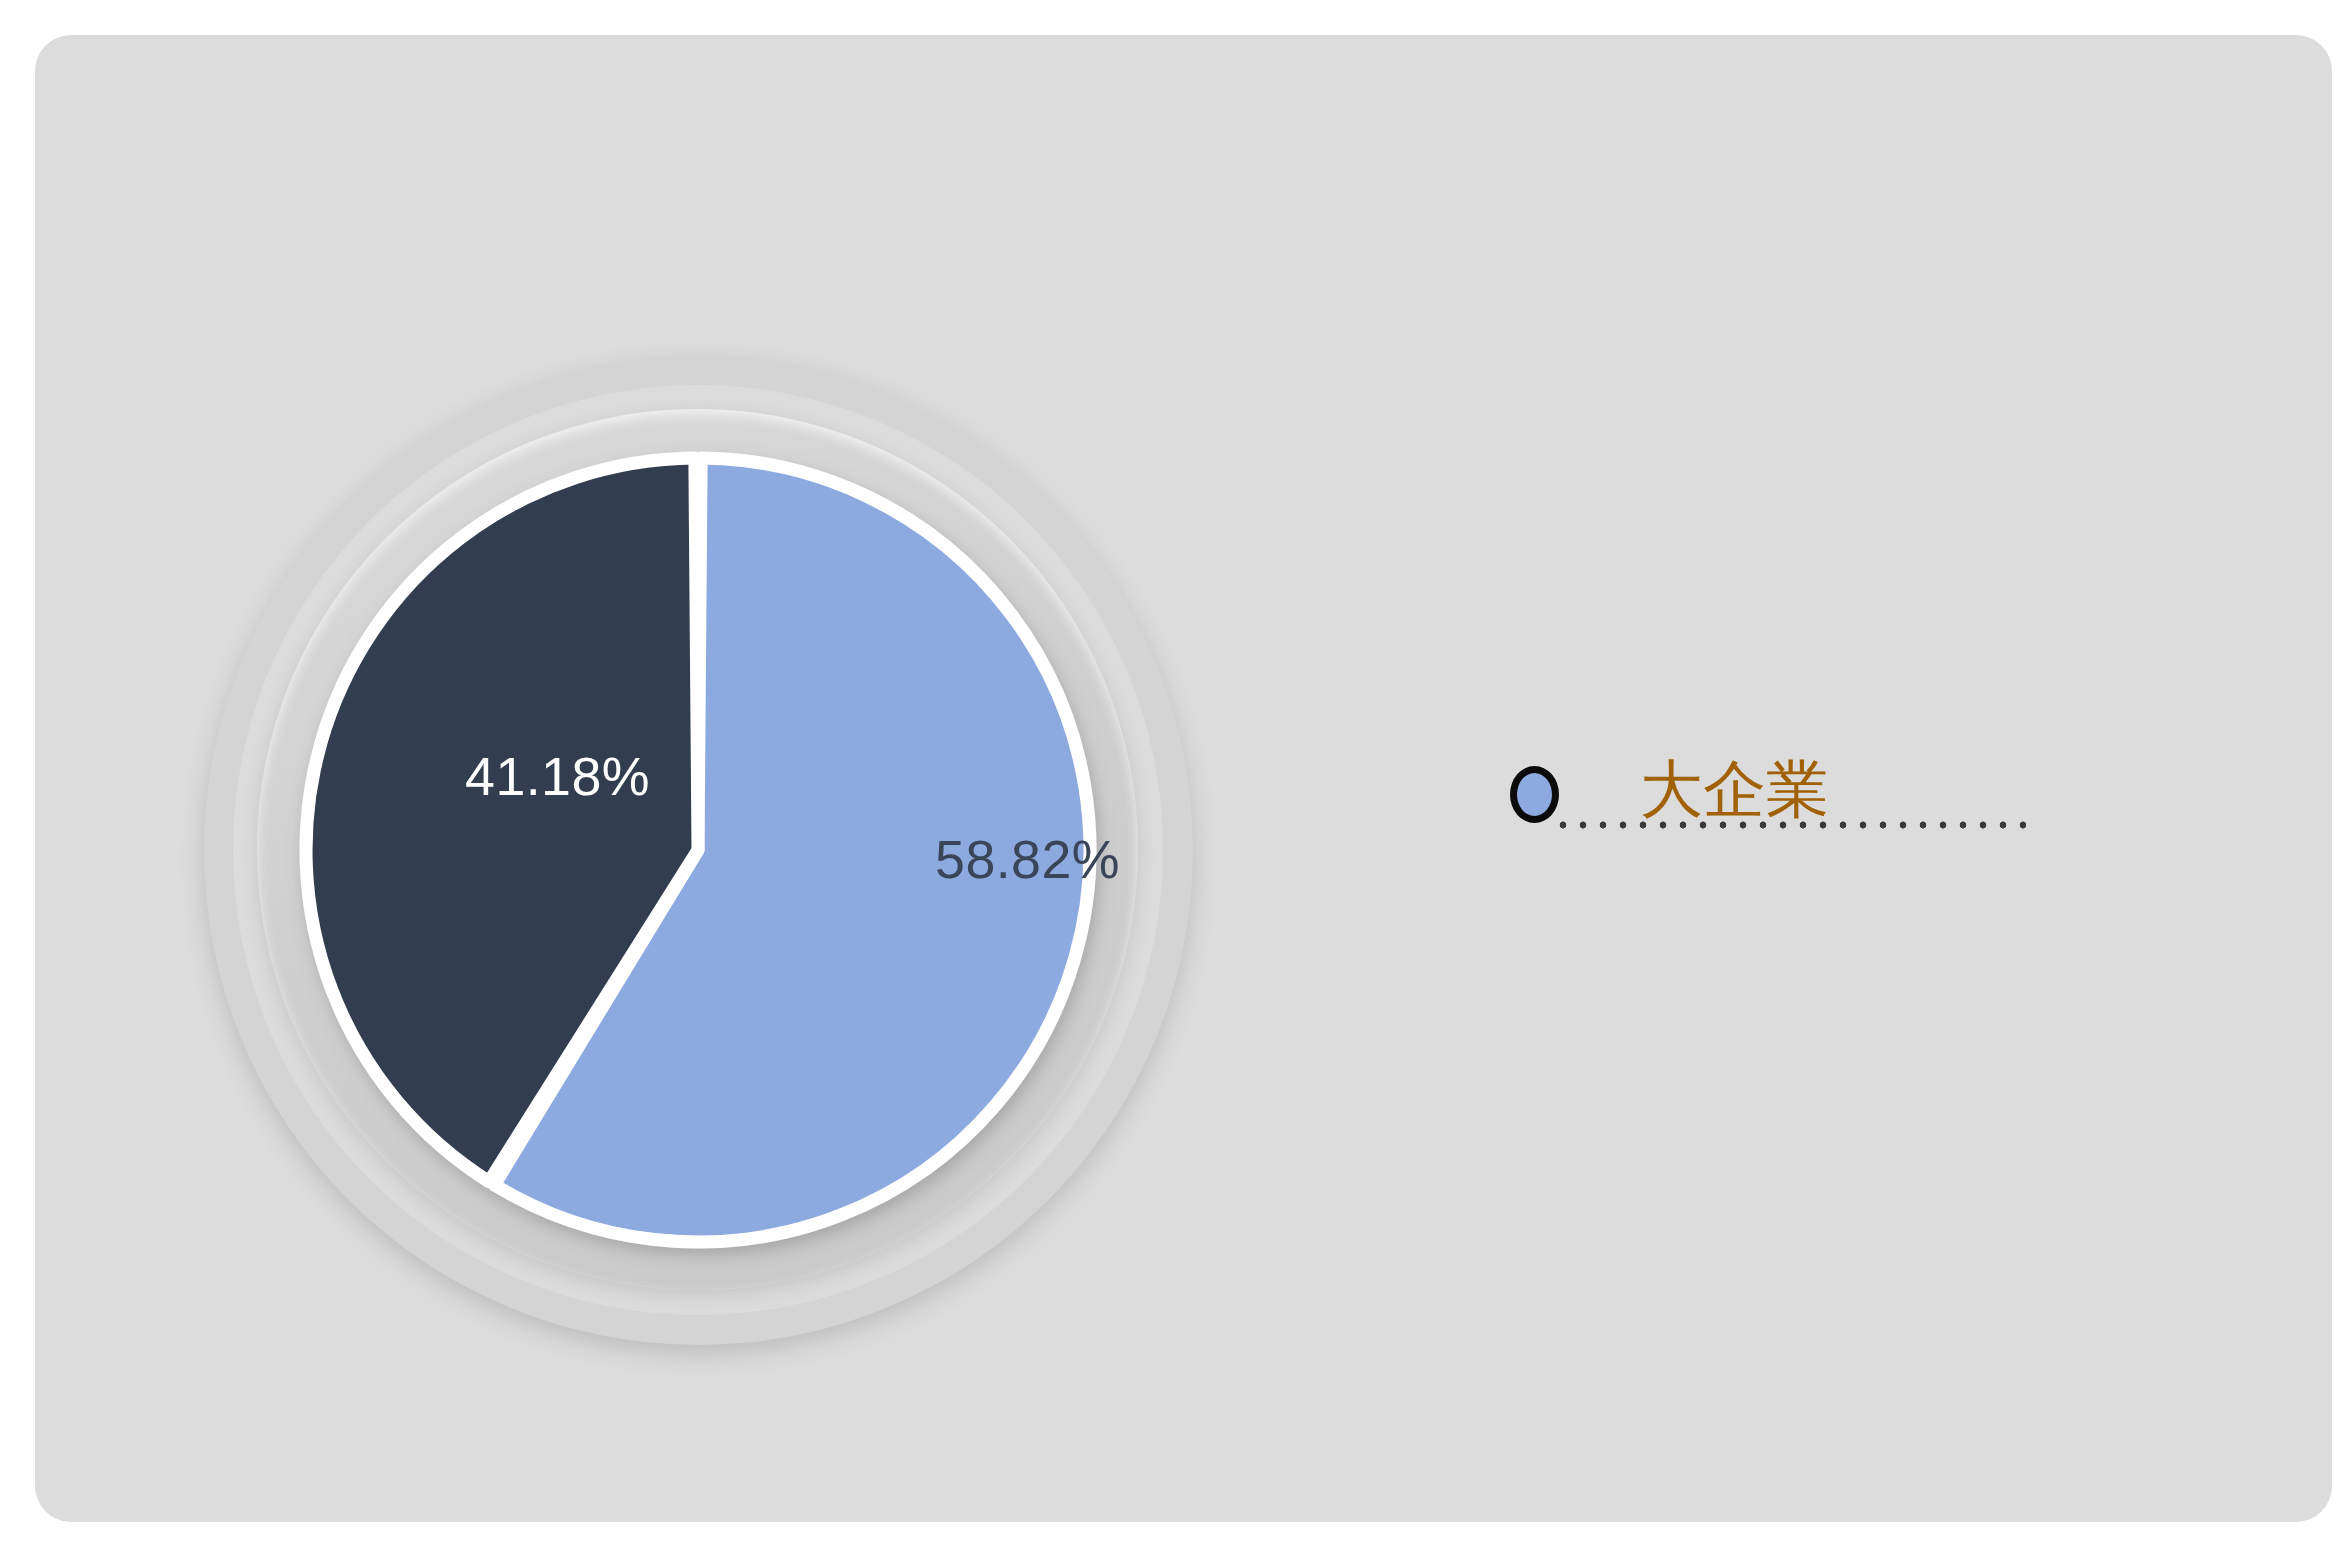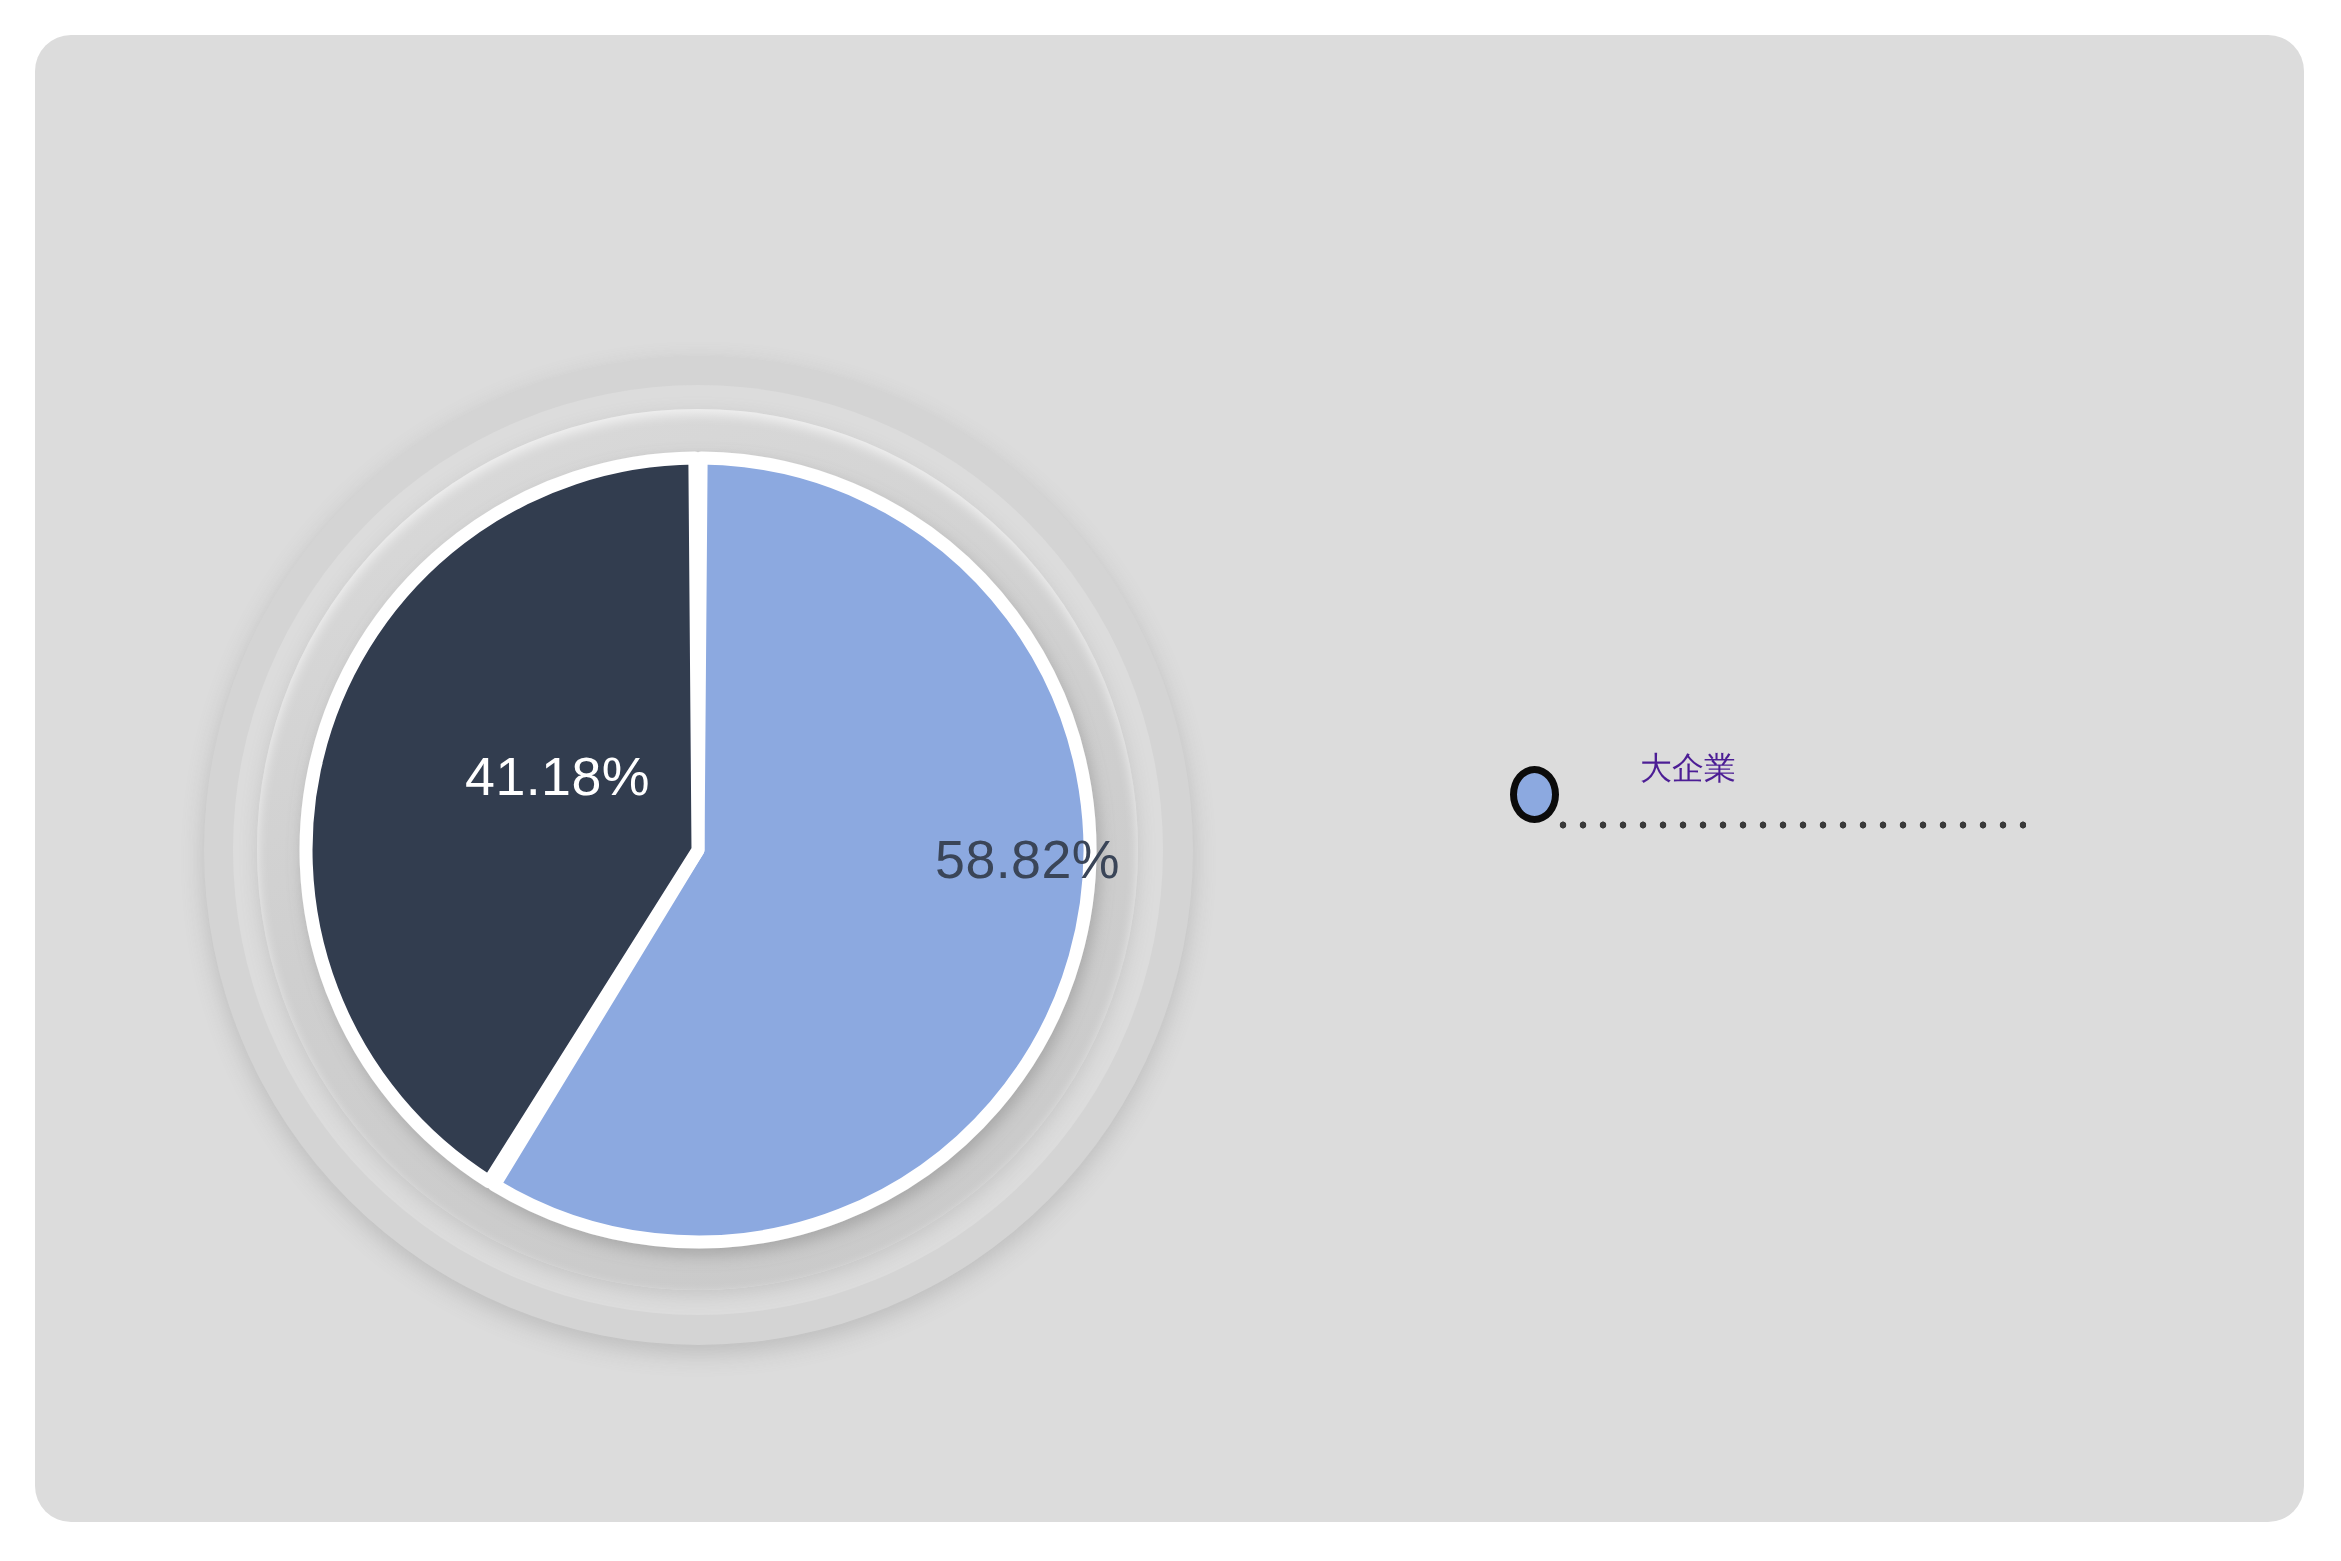--- a/index.html
+++ b/index.html
@@ -9,20 +9,21 @@
     -webkit-font-smoothing:antialiased;
   }
 
   
   #chart-card{
     position:absolute;
     left:35px;top:35px;
     width:2269px;height:1487px;
     background:#dcdcdc;
     border-radius:36px;
+    padding-left:28px;
   }
 
   
   #pie-figure{
     position:absolute;
     left:108px;top:260px;
     width:1110px;height:1110px;
   }
 
   
@@ -86,22 +87,22 @@
     position:absolute;
     left:0;top:33px;
     width:49px;height:57px;
     border-radius:50%;
     border:7.8px solid #0b0b0b;
     box-sizing:border-box;
   }
   .legend-label{
     position:absolute;
     left:130px;top:14px;
-    font-size:32px;
-    color:#4c1d95;
+    font-size:63px;
+    color:#a16207;
     white-space:nowrap;
     font-family:"DejaVu Sans","Liberation Sans",sans-serif;
   }
   .legend-leader{
     position:absolute;
     left:43px;top:87px;
     width:473px;height:9.5px;
     background-image:radial-gradient(circle, #3a3a3a 0 3.1px, rgba(0,0,0,0) 3.6px);
     background-size:20px 9.5px;
     background-repeat:repeat-x;

